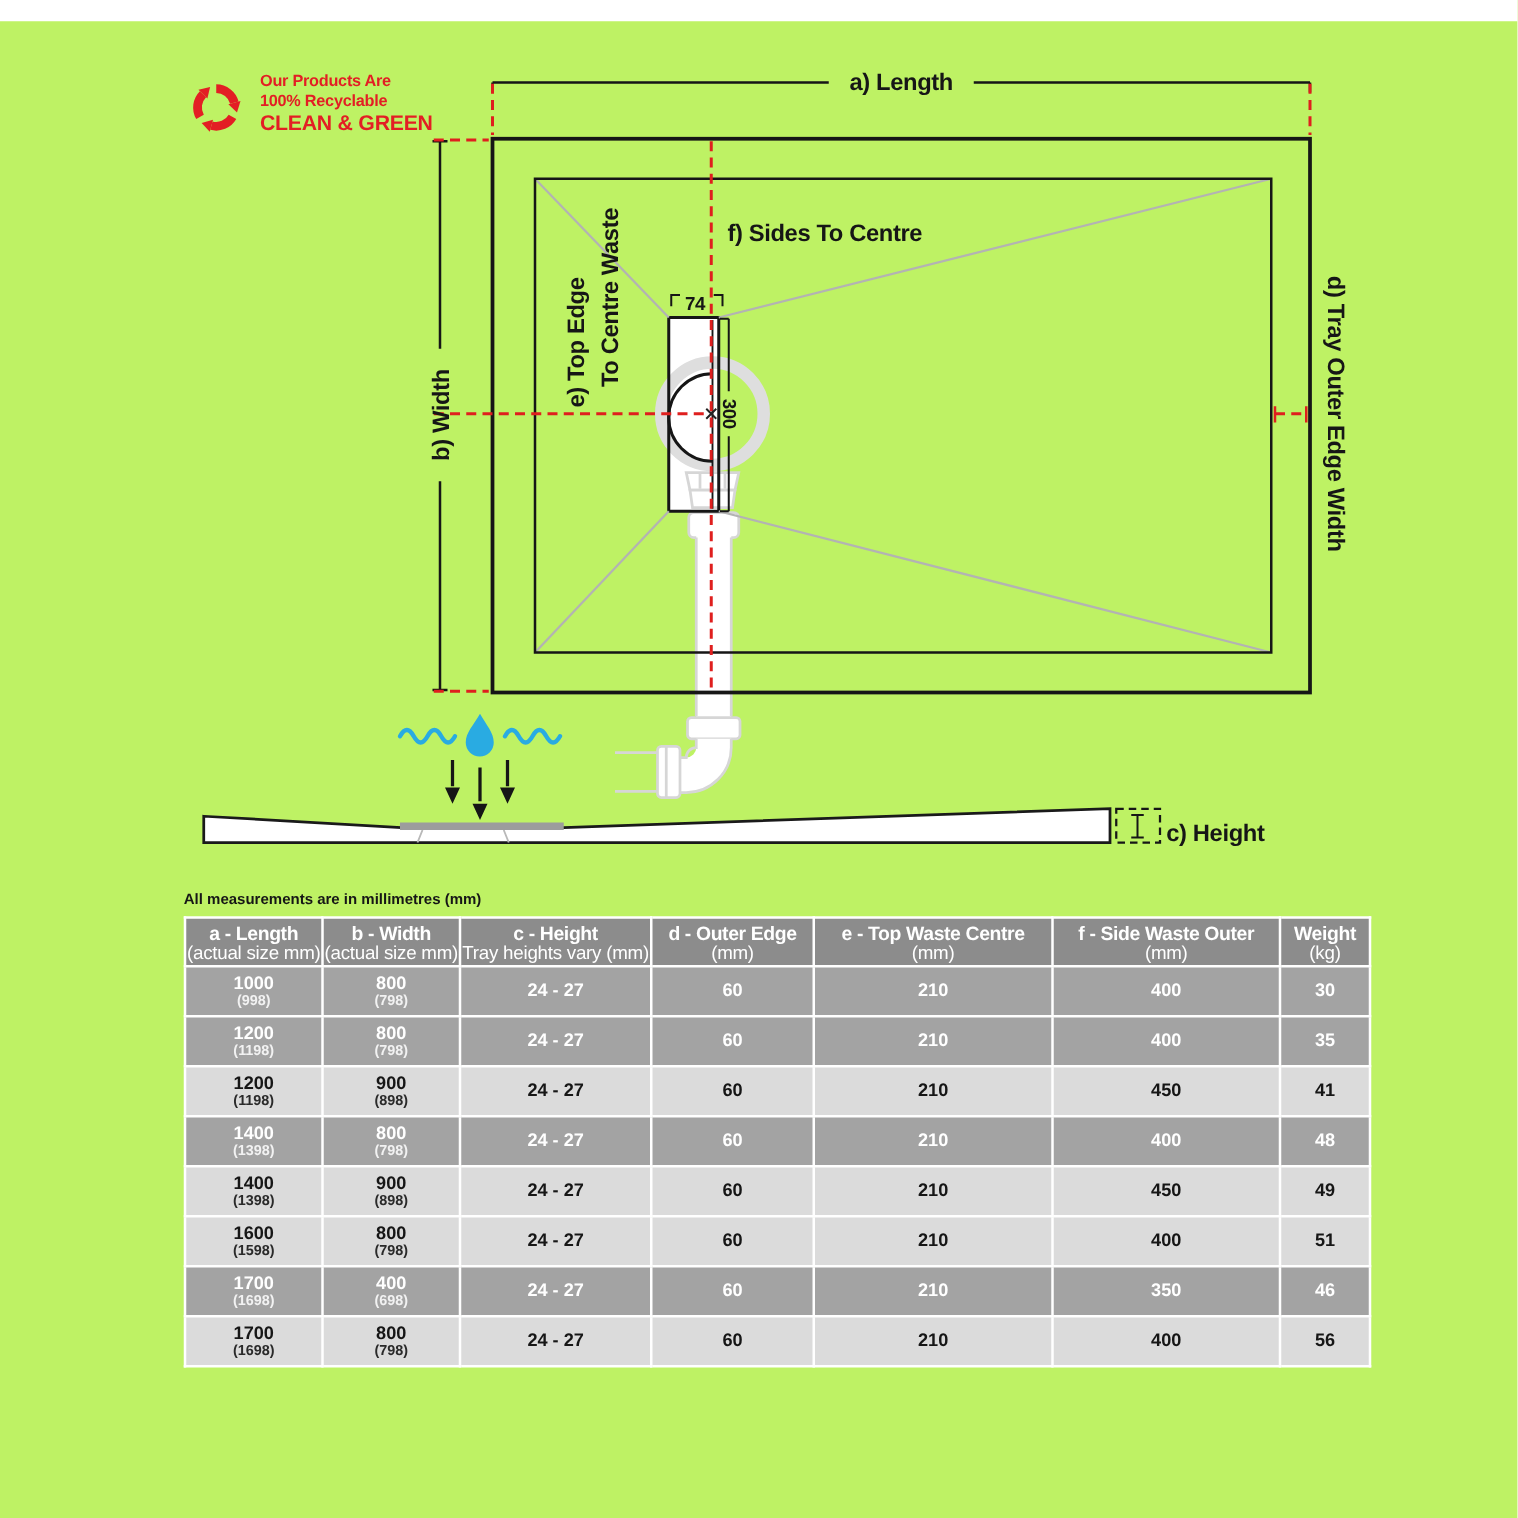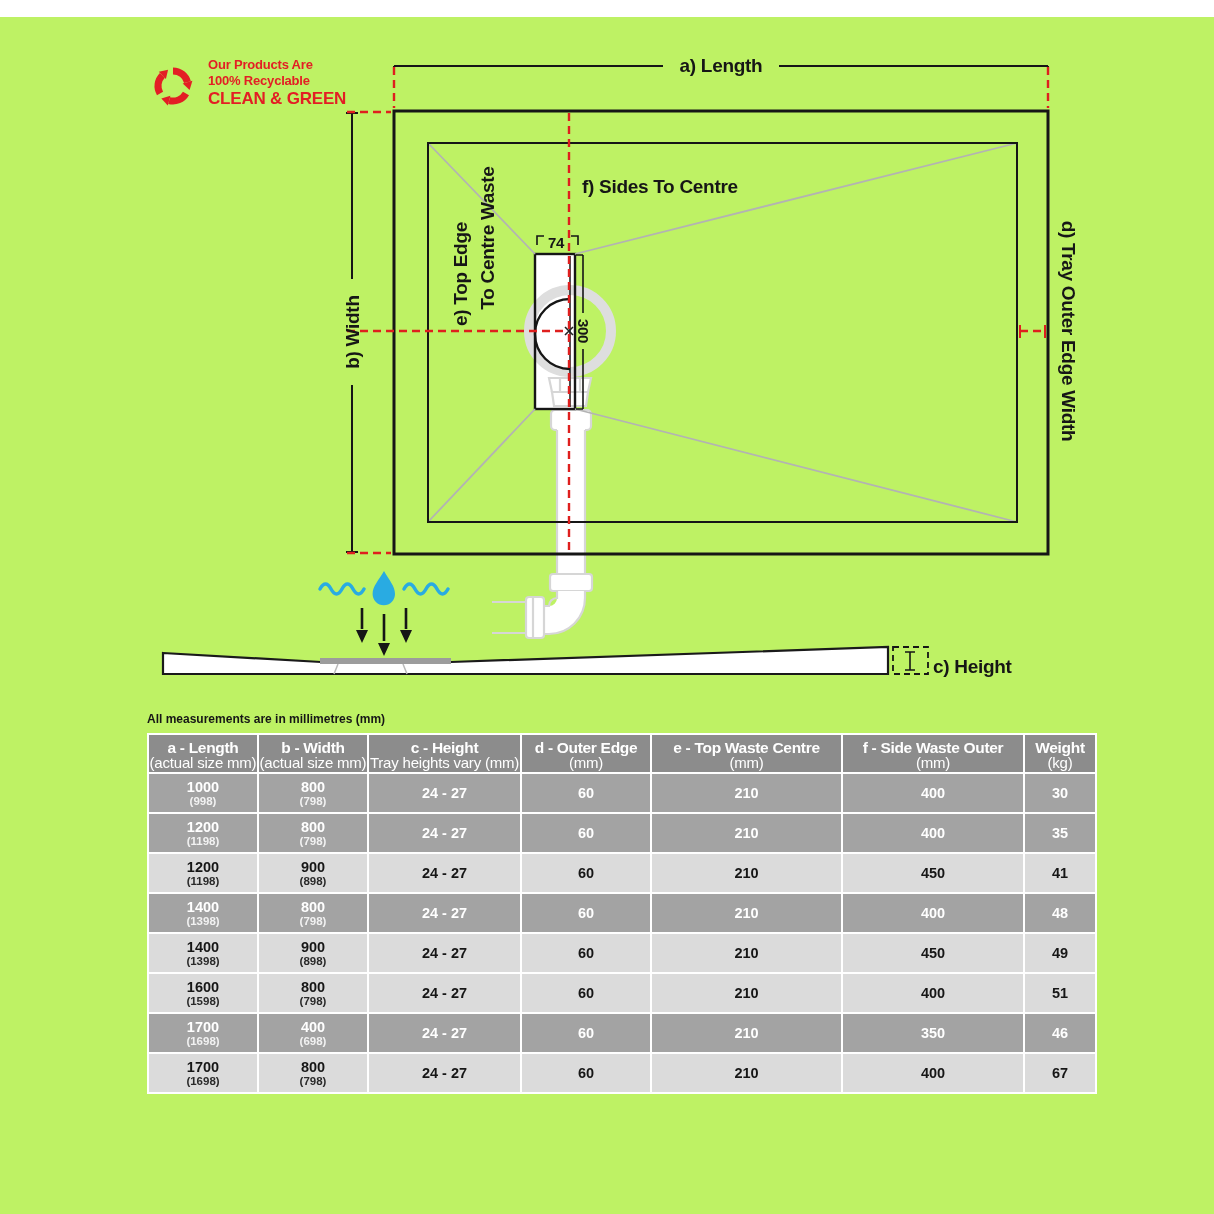--- a/index.html
+++ b/index.html
@@ -380,19 +380,19 @@
           <td>
             <div class="v-main">60</div>
           </td>
           <td>
             <div class="v-main">210</div>
           </td>
           <td>
             <div class="v-main">400</div>
           </td>
           <td>
-            <div class="v-main">67</div>
+            <div class="v-main">56</div>
           </td>
         </tr>
       </tbody>
   </table>
 
 </div>
 
 </body></html>

